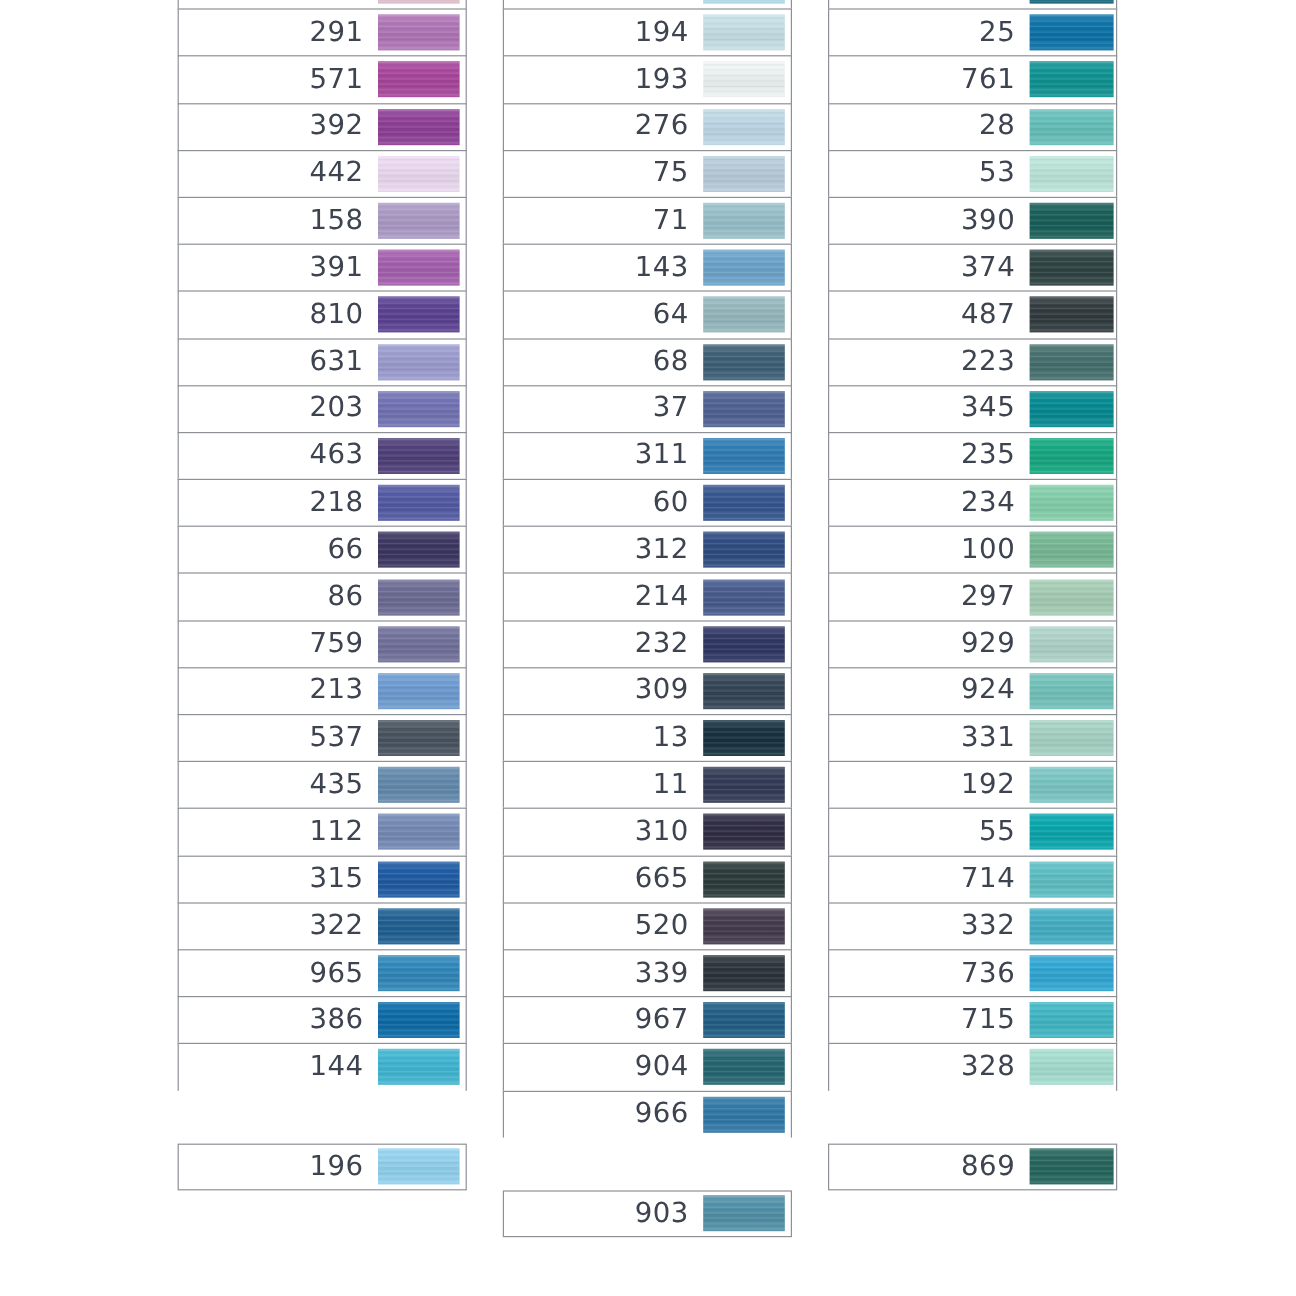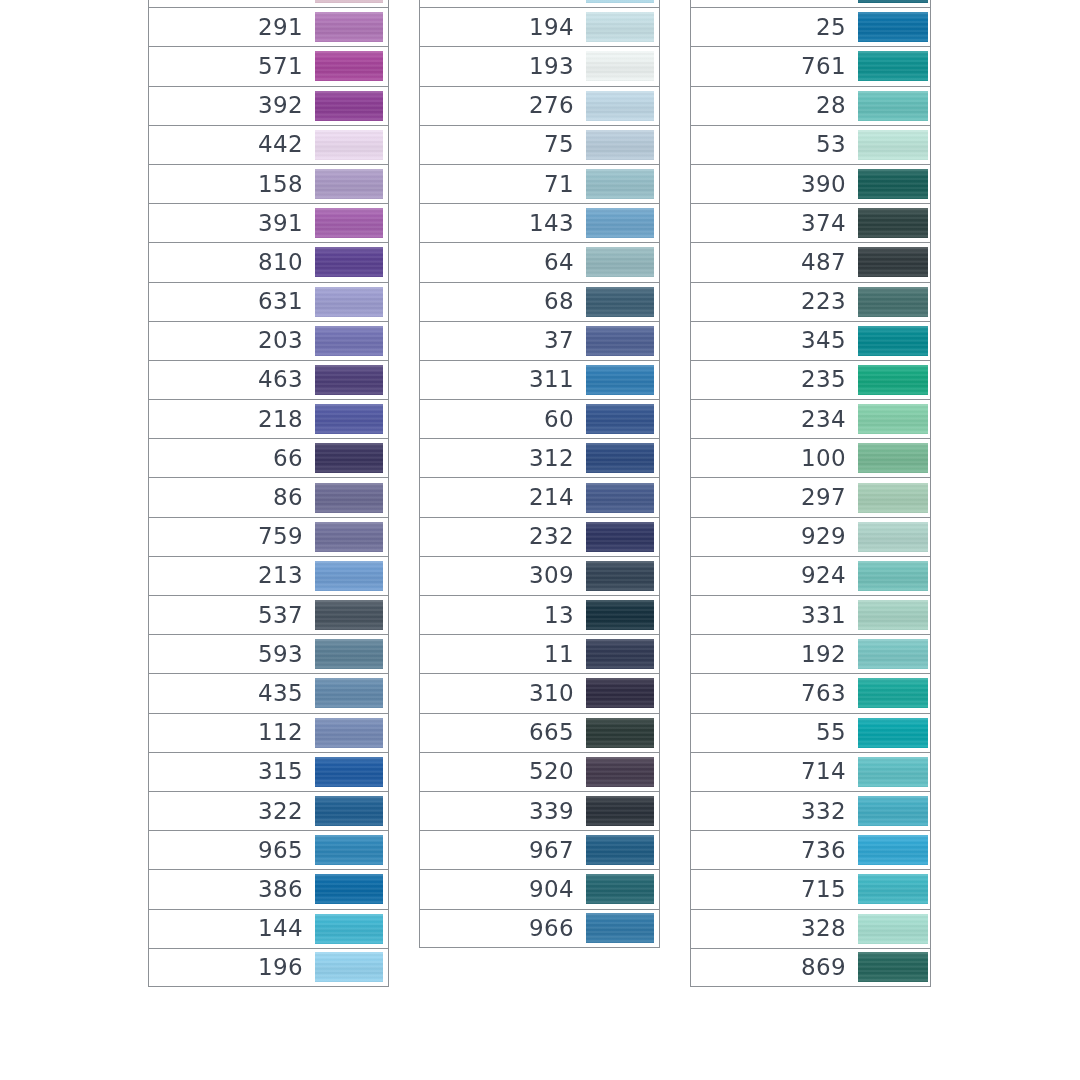--- a/index.html
+++ b/index.html
@@ -34,21 +34,21 @@
     box-sizing:border-box;
     height:39.2px;
     display:flex;
     align-items:center;
     justify-content:flex-end;
     background:#ffffff;
     border:1.6px solid #8d9196;
     border-bottom:none;
     padding-right:0;
   }
-  .row:last-child{border-bottom:1.6px solid #8d9196;}
+  .row:last-child{border-bottom:1.6px solid #8d9196;margin-top:44px;}
 
   .swatch-code{
     font-size:23px;
     color:#3d4450;
     letter-spacing:.4px;
     line-height:1;
     text-align:right;
     padding-right:12px;
     white-space:nowrap;
     text-shadow:0 1px 0 rgba(255,255,255,.9);
@@ -163,24 +163,20 @@
         </div>
         <div class="row">
           <span class="swatch-code">213</span>
           <span class="swatch" style="background-color: rgb(110, 156, 210);"></span>
         </div>
         <div class="row">
           <span class="swatch-code">537</span>
           <span class="swatch" style="background-color: rgb(71, 83, 95);"></span>
         </div>
         <div class="row">
-          <span class="swatch-code">593</span>
-          <span class="swatch" style="background-color: rgb(91, 127, 150);"></span>
-        </div>
-        <div class="row">
           <span class="swatch-code">435</span>
           <span class="swatch" style="background-color: rgb(98, 137, 172);"></span>
         </div>
         <div class="row">
           <span class="swatch-code">112</span>
           <span class="swatch" style="background-color: rgb(116, 137, 181);"></span>
         </div>
         <div class="row">
           <span class="swatch-code">315</span>
           <span class="swatch" style="background-color: rgb(29, 90, 163);"></span>
@@ -302,20 +298,24 @@
           <span class="swatch" style="background-color: rgb(32, 93, 133);"></span>
         </div>
         <div class="row">
           <span class="swatch-code">904</span>
           <span class="swatch" style="background-color: rgb(35, 101, 112);"></span>
         </div>
         <div class="row">
           <span class="swatch-code">966</span>
           <span class="swatch" style="background-color: rgb(48, 120, 167);"></span>
         </div>
+        <div class="row">
+          <span class="swatch-code">903</span>
+          <span class="swatch" style="background-color: rgb(80, 144, 168);"></span>
+        </div>
       </div>
   </div>
 
   <div class="column col-3">
     <div class="rows">
         <div class="row">
           <span class="swatch" style="background-color: rgb(16, 99, 121);"></span>
         </div>
         <div class="row">
           <span class="swatch-code">25</span>
@@ -379,24 +379,20 @@
         </div>
         <div class="row">
           <span class="swatch-code">331</span>
           <span class="swatch" style="background-color: rgb(165, 210, 195);"></span>
         </div>
         <div class="row">
           <span class="swatch-code">192</span>
           <span class="swatch" style="background-color: rgb(122, 198, 196);"></span>
         </div>
         <div class="row">
-          <span class="swatch-code">763</span>
-          <span class="swatch" style="background-color: rgb(23, 168, 156);"></span>
-        </div>
-        <div class="row">
           <span class="swatch-code">55</span>
           <span class="swatch" style="background-color: rgb(7, 166, 173);"></span>
         </div>
         <div class="row">
           <span class="swatch-code">714</span>
           <span class="swatch" style="background-color: rgb(93, 191, 196);"></span>
         </div>
         <div class="row">
           <span class="swatch-code">332</span>
           <span class="swatch" style="background-color: rgb(68, 174, 196);"></span>

